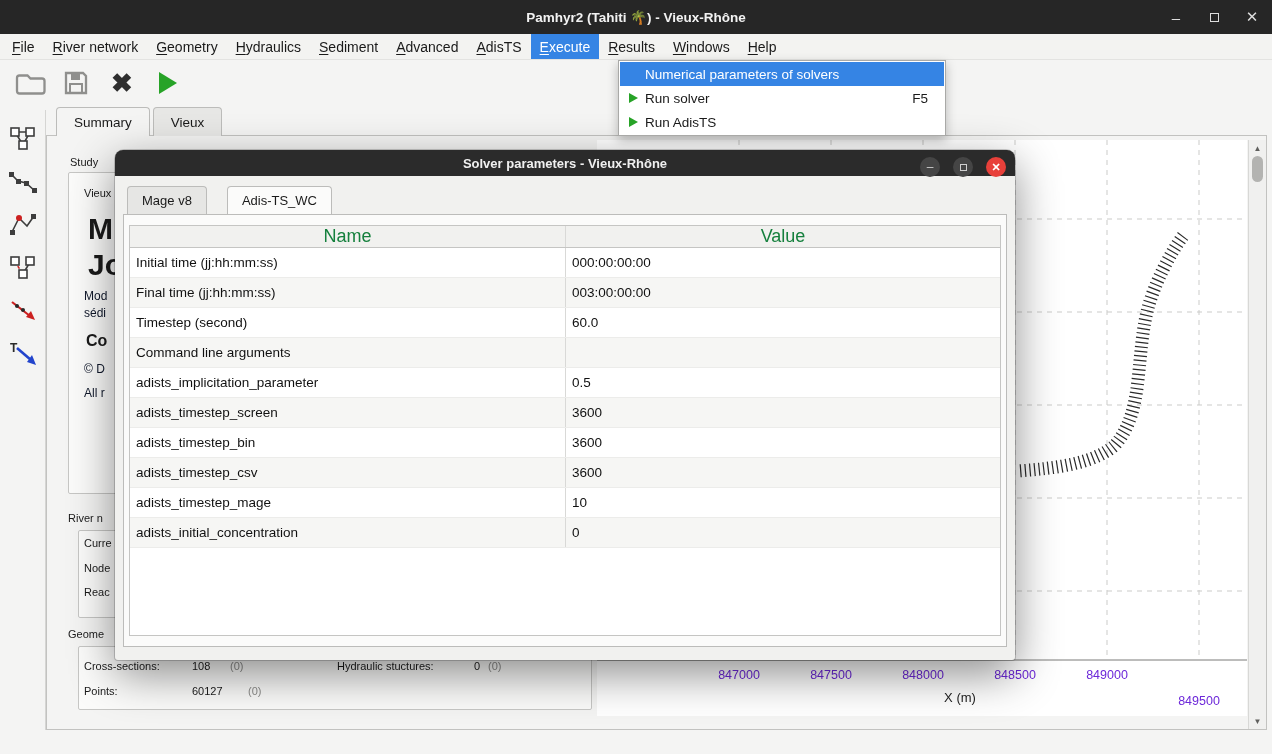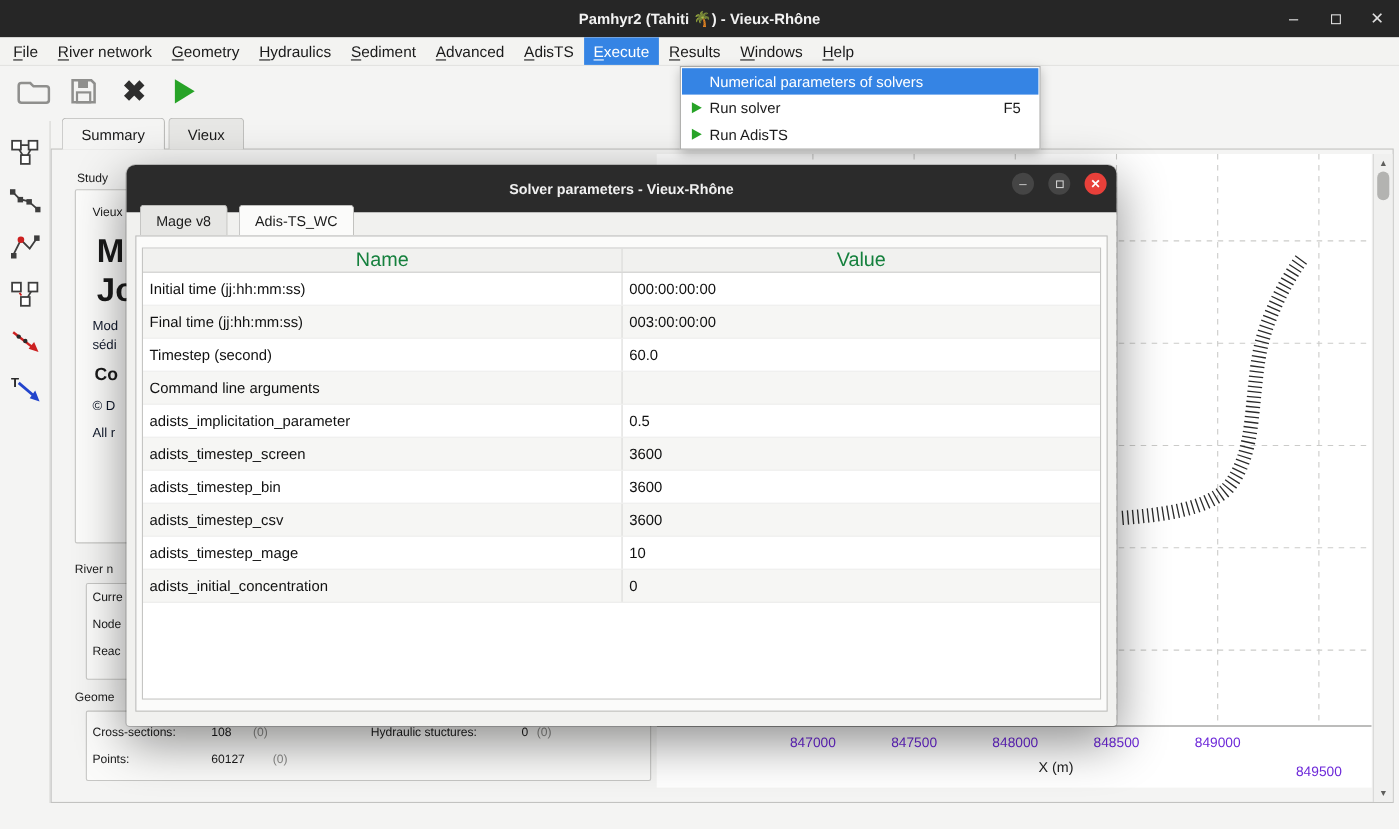--- a/index.html
+++ b/index.html
@@ -81,31 +81,31 @@
   .dd-icon { width:18px; display:flex; justify-content:center; }
   .play-tri { width:0; height:0; border-left:9px solid var(--green);
     border-top:5px solid transparent; border-bottom:5px solid transparent; }
   .dd-label { margin-left:3px; }
   .dd-shortcut { margin-left:auto; padding-right:10px; }
 
   
   .dialog { position:absolute; left:115px; top:150px; width:900px; height:510px; z-index:100;
     background:#f1f1ef; border-radius:9px 9px 3px 3px;
     box-shadow:0 14px 45px rgba(0,0,0,.45), 0 0 0 1px rgba(0,0,0,.18); }
-  .dialog-titlebar { height:43px; background:#2b2b2b; border-radius:8px 8px 0 0;
+  .dialog-titlebar { height:26px; background:#2b2b2b; border-radius:8px 8px 0 0;
     display:flex; align-items:center; justify-content:center; position:relative; }
   .dialog-titlebar .dtitle { color:#f0f0f0; font-weight:bold; font-size:13px; }
   .dialog-controls { position:absolute; right:9px; top:7px; display:flex; gap:13px; }
   .circle-btn { width:20px; height:20px; border-radius:50%; background:#454545;
     display:flex; align-items:center; justify-content:center; color:#cfcfcf; font-size:12px; }
   .circle-btn.close { background:var(--red); color:#fff; font-size:11px; font-weight:bold; }
   .dsq { width:7px; height:7px; border:1px solid #cfcfcf; display:inline-block; }
 
   .dialog-tabbar { position:absolute; left:12px; top:36px; height:28px; display:flex; }
-  .dtab { height:28px; display:flex; align-items:center; padding:0 14px; margin-right:10px;
+  .dtab { height:28px; display:flex; align-items:center; padding:0 14px; margin-right:20px;
     background:#e6e6e4; border:1px solid #bcbcba; border-bottom:none;
     border-radius:4px 4px 0 0; font-size:13px; position:relative; }
   .dtab.active { background:#fbfbfa; }
   .dtab.active::after { content:""; position:absolute; left:0; right:0; bottom:-2px; height:2px; background:#fbfbfa; }
 
   .dialog-panel { position:absolute; left:8px; top:64px; width:884px; height:433px;
     background:#fbfbfa; border:1px solid #bcbcba; }
   .param-table { position:absolute; left:5px; top:10px; width:872px; height:411px;
     background:#fff; border:1px solid #c5c5c3; overflow:hidden; }
   .pt-header { display:flex; height:22px; background:#f1f1ef; border-bottom:1px solid #c5c5c3; }

